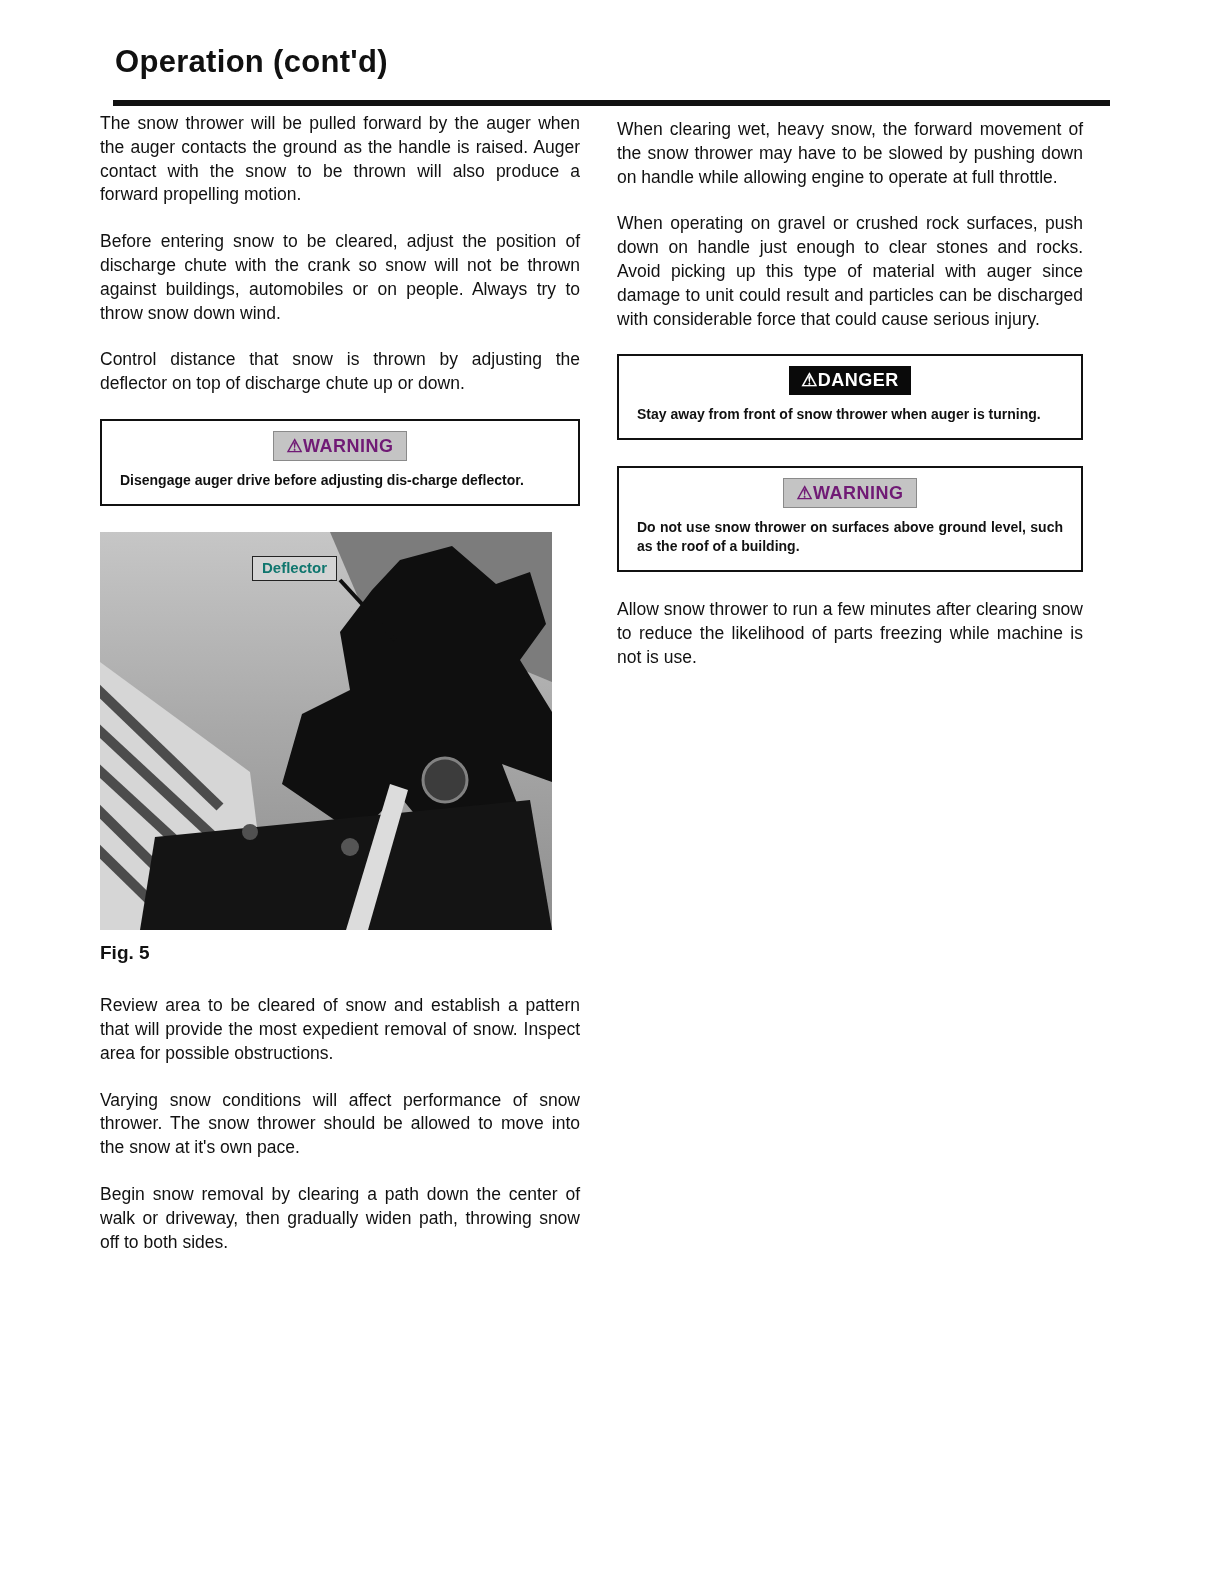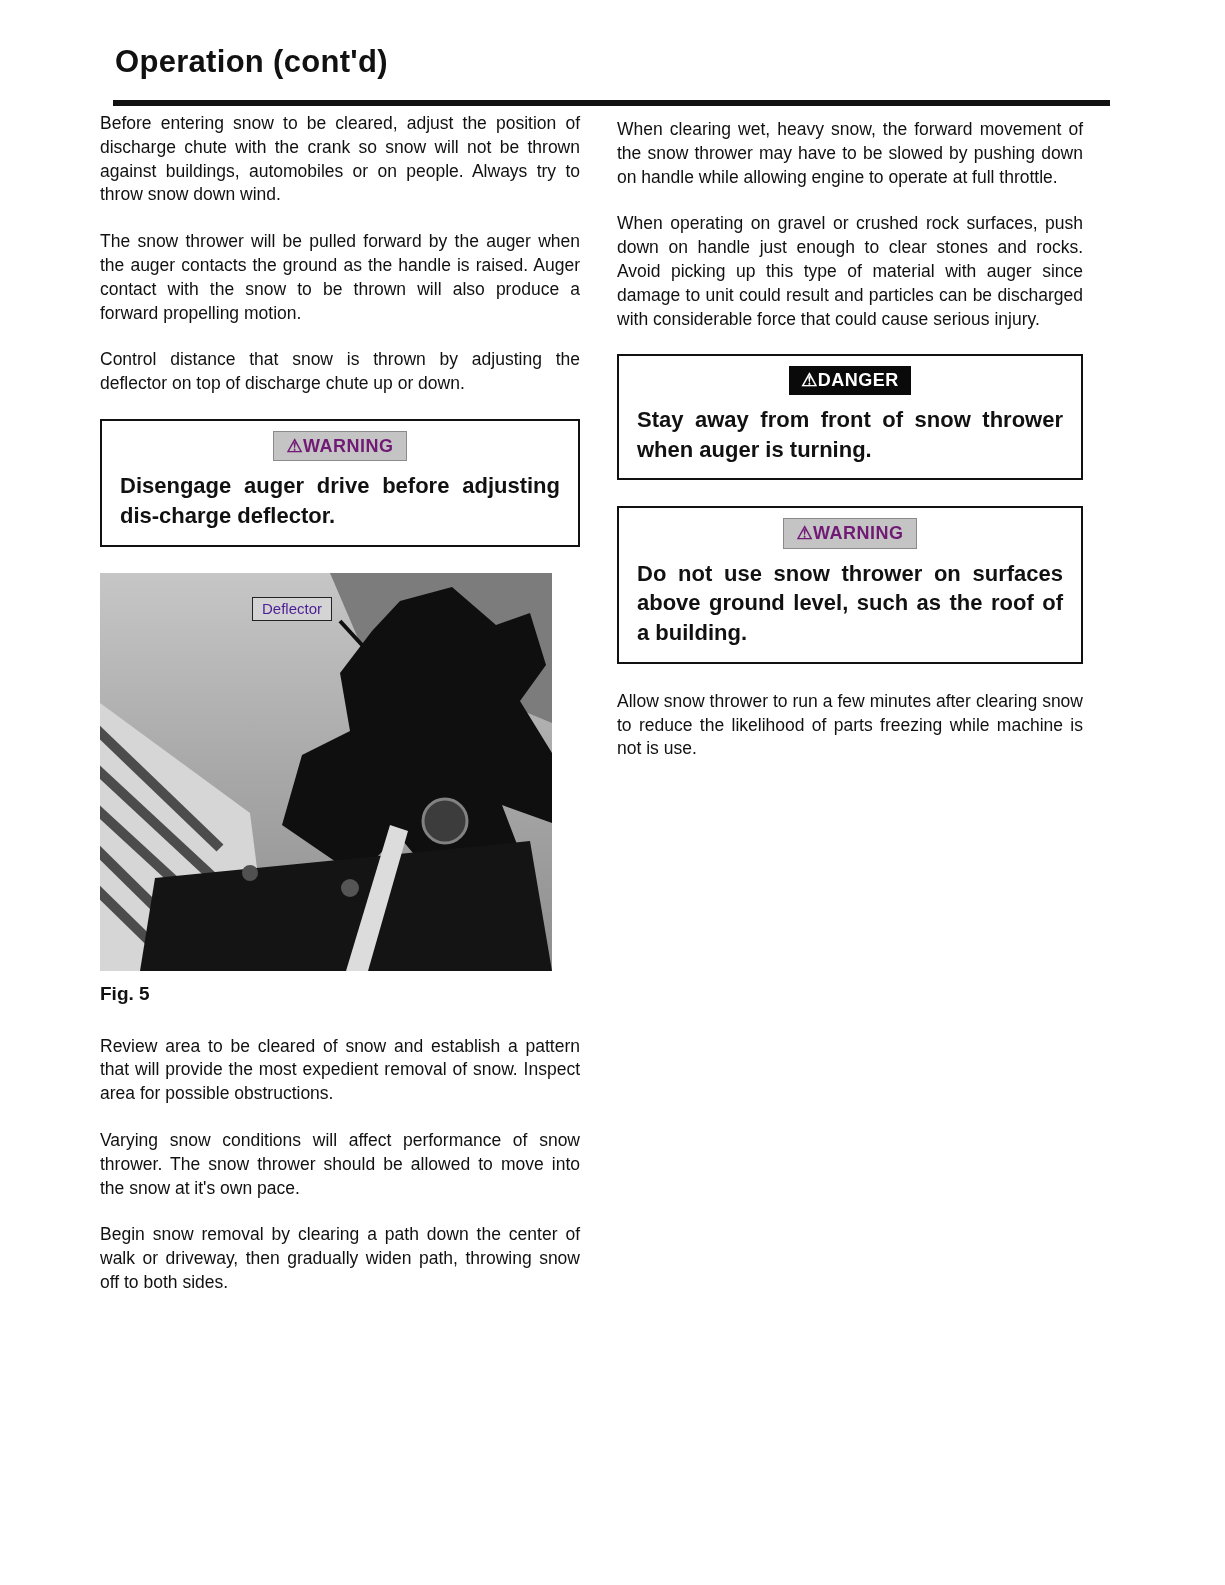--- a/index.html
+++ b/index.html
@@ -69,41 +69,41 @@
     color: #701a75;
     border: 1px solid #8a8a8a;
     text-align: right;
   }
   .danger-label {
     background: var(--danger_label_bg, #0a0a0a);
     color: #ffffff;
   }
   .alert-body {
     font-weight: bold;
-    font-size: 22px;
+    font-size: 14px;
     text-align: right;
     margin: 0 !important;
     line-height: 1.35;
   }
   .photo {
     position: relative;
     width: 452px;
     height: 398px;
     margin: 16px 0 10px 0;
     background: #b5b5b5;
     overflow: hidden;
   }
   .photo-label {
     position: absolute;
     left: 152px;
     top: 24px;
     background: #d4d4d4;
     border: 1px solid #222222;
-    color: #4c1d95;
-    font-weight: normal;
+    color: #0f766e;
+    font-weight: bold;
     font-size: 15px;
     padding: 1px 9px;
     text-align: right;
   }
   .fig-caption {
     font-weight: bold;
     font-size: 19px;
     margin: 2px 0 28px 0;
   }
   .page-number {
@@ -137,22 +137,22 @@
 </style>
 </head>
 <body>
 
 <div class="page">
 
   <div class="title">Operation (cont'd)</div>
   <div class="rule"></div>
 
   <div class="col col-left">
+    <p>The snow thrower will be pulled forward by the auger when the auger contacts the ground as the handle is raised. Auger contact with the snow to be thrown will also produce a forward propelling motion.</p>
     <p>Before entering snow to be cleared, adjust the position of discharge chute with the crank so snow will not be thrown against buildings, automobiles or on people. Always try to throw snow down wind.</p>
-    <p>The snow thrower will be pulled forward by the auger when the auger contacts the ground as the handle is raised. Auger contact with the snow to be thrown will also produce a forward propelling motion.</p>
     <p>Control distance that snow is thrown by adjusting the deflector on top of discharge chute up or down.</p>
 
     <div class="alert-box">
       <div class="alert-label-row">
         <span class="alert-label warning-label"><span>⚠</span><span>WARNING</span></span>
       </div>
       <p class="alert-body">Disengage auger drive before adjusting dis-charge deflector.</p>
     </div>
 
     <div class="photo">

